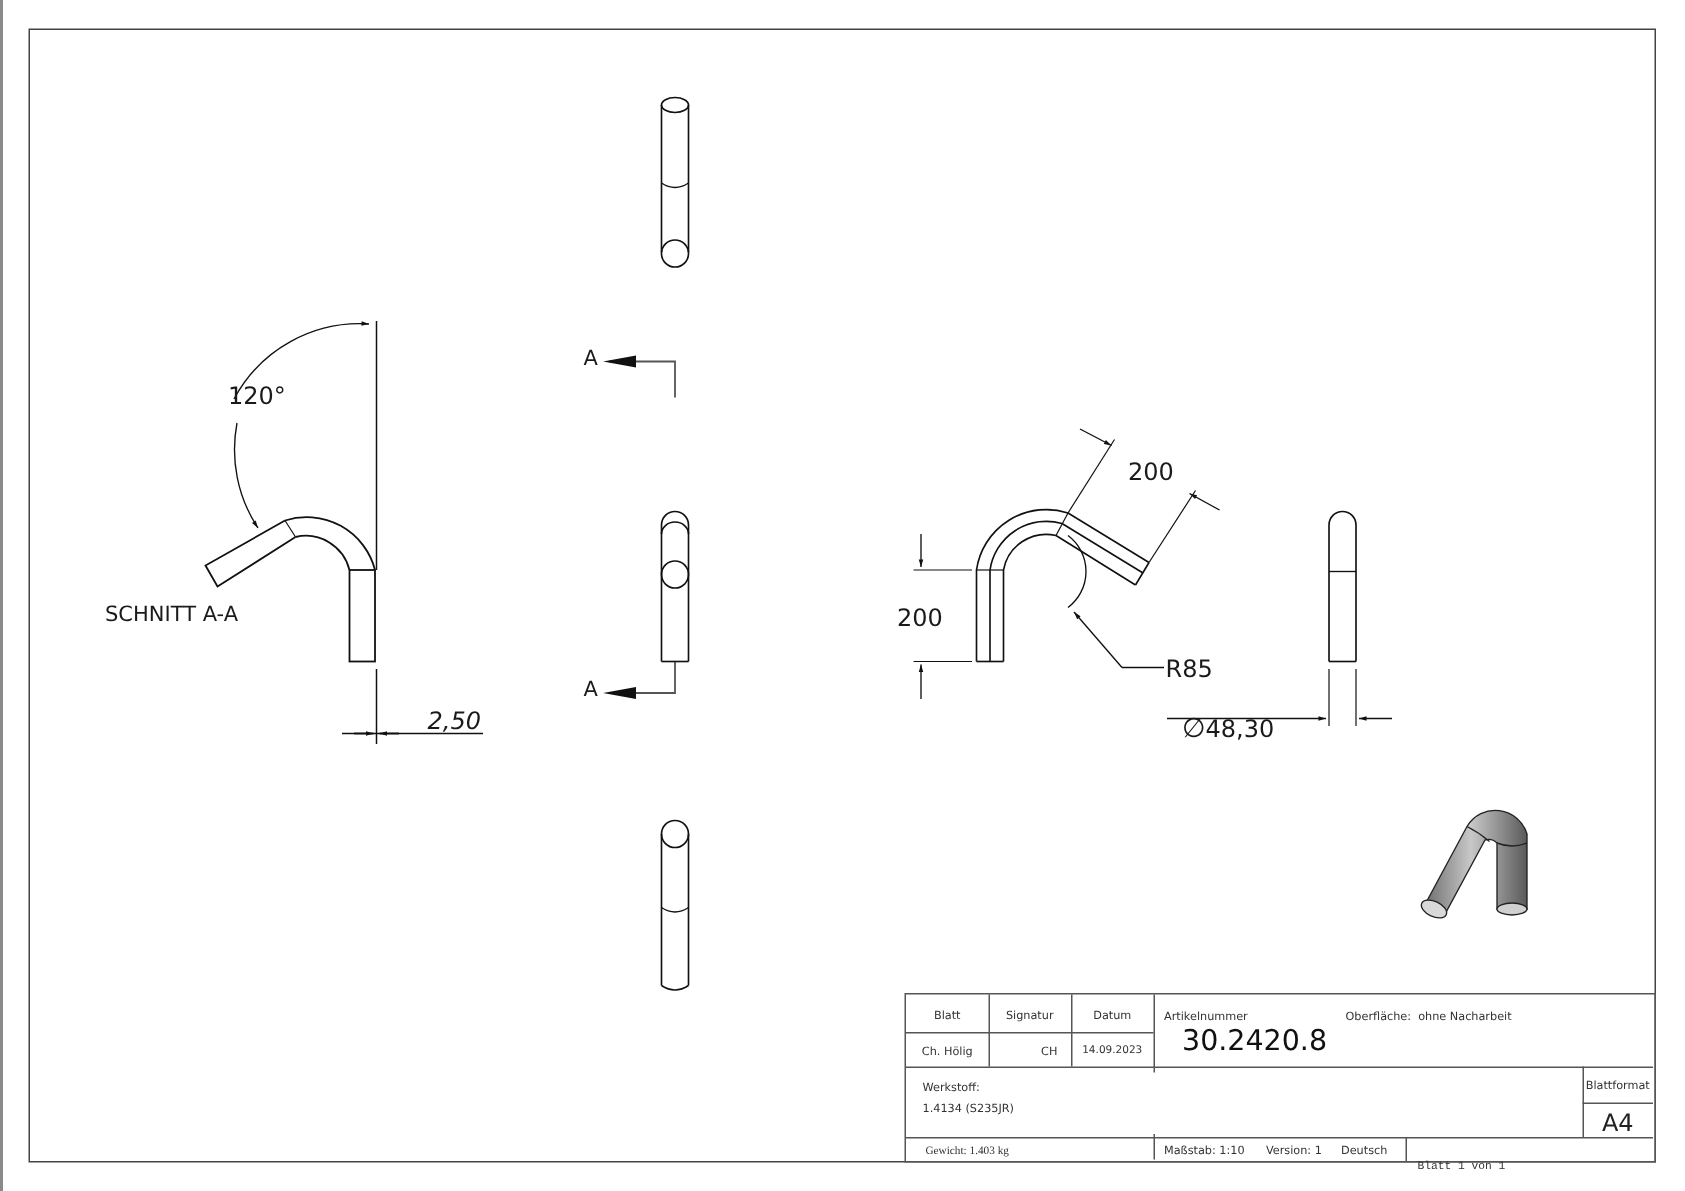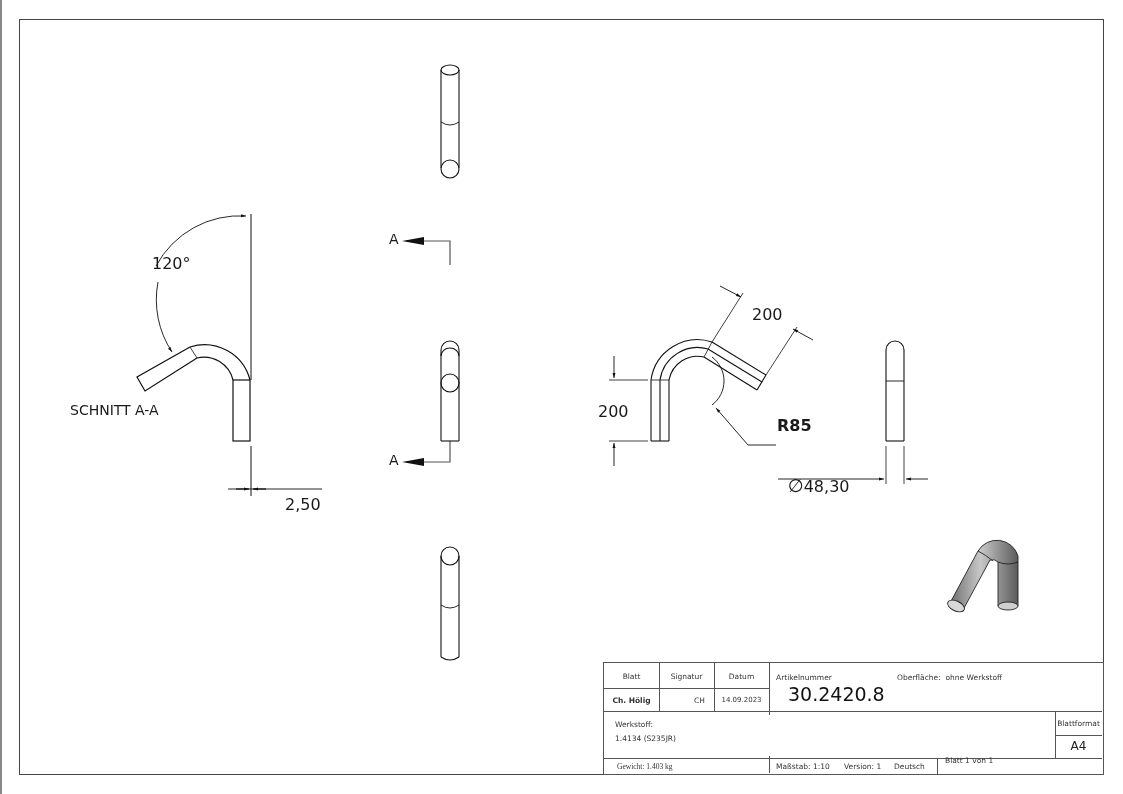--- a/index.html
+++ b/index.html
@@ -14,21 +14,21 @@
   .sect { font-size: 14px; }
 
   
   #titleblock { position: absolute; left: 603px; top: 662px; width: 501px; height: 113px;
                 border: 1.5px solid #555; box-sizing: border-box; font-size: 7.5px; color: #333; }
   .tb-cell { position: absolute; box-sizing: border-box; }
   .vline { position: absolute; width: 1px; background: #555; }
   .hline { position: absolute; height: 1px; background: #555; }
   .c { text-align: center; }
   #artnr { font-size: 19px; color: #111; }
-  #a4 { font-size: 12px; color: #222; }
+  #a4 { font-size: 16px; color: #222; }
 </style>
 </head>
 <body>
 
 <div id="sheet-left-edge"></div>
 <div id="frame"></div>
 
 <svg id="drawing" width="1123" height="794" viewBox="0 0 1123 794">
   <defs>
     <marker id="arr" viewBox="0 0 10 10" refX="10" refY="5" markerWidth="10" markerHeight="5" orient="auto-start-reverse" markerUnits="userSpaceOnUse">
@@ -146,28 +146,28 @@
     <path d="M950,603 L978,551 A22,22 0 0 1 1018,556 L1018,606 L998,606 L998,562 A8,8 0 0 0 990,560 L963,610 z" fill="url(#tubeGrad)"></path>
     <ellipse cx="956" cy="606" rx="9" ry="5" fill="#d8d8d8" transform="rotate(25 956 606)"></ellipse>
     <ellipse cx="1008" cy="606" rx="10" ry="4" fill="#d0d0d0"></ellipse>
     <path d="M978,551 Q986,555 993,561" fill="none"></path>
     <path d="M998,562 Q1008,566 1018,562" fill="none"></path>
   </g>
 </svg>
 
 <span class="lbl dim" style="left:152px;top:254px;">120°</span>
 <span class="lbl sect" style="left:70px;top:402px;">SCHNITT A-A</span>
-<span class="lbl dim" style="left:285px;top:495px;">2,50</span>
+<span class="lbl dim" style="left:285px;top:471px;font-style:italic;">2,50</span>
 
 <span class="lbl sect" style="left:389px;top:231px;">A</span>
 <span class="lbl sect" style="left:389px;top:452px;">A</span>
 
 <span class="lbl dim" style="left:598px;top:402px;">200</span>
 <span class="lbl dim" style="left:752px;top:305px;">200</span>
-<span class="lbl dim" style="left:777px;top:416px;font-weight:bold;">R85</span>
+<span class="lbl dim" style="left:777px;top:436px;">R85</span>
 
 <span class="lbl dim" style="left:788px;top:459px;margin-top:16px;">
   <span style="font-size:18px;">∅</span><span>48,30</span>
 </span>
 
 <div id="titleblock">
 
   <div class="hline" style="left:0;top:25px;width:165px;"></div>
   <div class="hline" style="left:0;top:48px;width:498px;"></div>
   <div class="hline" style="left:0;top:95px;width:498px;"></div>
@@ -177,32 +177,32 @@
   <div class="vline" style="left:110px;top:0;height:48px;"></div>
   <div class="vline" style="left:165px;top:0;height:52px;"></div>
   <div class="vline" style="left:165px;top:93px;height:17px;"></div>
   <div class="vline" style="left:333px;top:95px;height:16px;"></div>
   <div class="vline" style="left:451px;top:48px;height:47px;"></div>
 
   <div class="tb-cell c" style="left:0;top:9px;width:55px;">Blatt</div>
   <div class="tb-cell c" style="left:55px;top:9px;width:55px;">Signatur</div>
   <div class="tb-cell c" style="left:110px;top:9px;width:55px;">Datum</div>
 
-  <div class="tb-cell c" style="left:0;top:33px;width:55px;font-weight:bold;">Ch. Hölig</div>
+  <div class="tb-cell c" style="left:0;top:33px;width:55px;">Ch. Hölig</div>
   <div class="tb-cell c" style="left:68px;top:33px;width:55px;">CH</div>
   <div class="tb-cell c" style="left:110px;top:33px;width:55px;font-size:7px;">14.09.2023</div>
 
   <div class="tb-cell" style="left:172px;top:10px;">Artikelnummer</div>
   <div class="tb-cell" id="artnr" style="left:184px;top:20px;">30.2420.8</div>
-  <div class="tb-cell" style="left:293px;top:10px;white-space:pre;">Oberfläche:  ohne Werkstoff</div>
+  <div class="tb-cell" style="left:293px;top:10px;white-space:pre;">Oberfläche:  ohne Nacharbeit</div>
 
   <div class="tb-cell" style="left:11px;top:57px;">Werkstoff:</div>
   <div class="tb-cell" style="left:11px;top:71px;">1.4134 (S235JR)</div>
 
   <div class="tb-cell c" style="left:451px;top:56px;width:47px;">Blattformat</div>
   <div class="tb-cell c" id="a4" style="left:451px;top:76px;width:47px;">A4</div>
 
   <div class="tb-cell" style="left:13px;top:99px;font-family:Liberation Serif, serif;">Gewicht: 1.403 kg</div>
   <div class="tb-cell" style="left:172px;top:99px;">Maßstab: 1:10</div>
   <div class="tb-cell" style="left:240px;top:99px;">Version: 1</div>
   <div class="tb-cell" style="left:290px;top:99px;">Deutsch</div>
-  <div class="tb-cell" style="left:341px;top:93px;">Blatt 1 von 1</div>
+  <div class="tb-cell" style="left:341px;top:111px;font-family:Liberation Mono, monospace;">Blatt 1 von 1</div>
 </div>
 
 </body></html>

